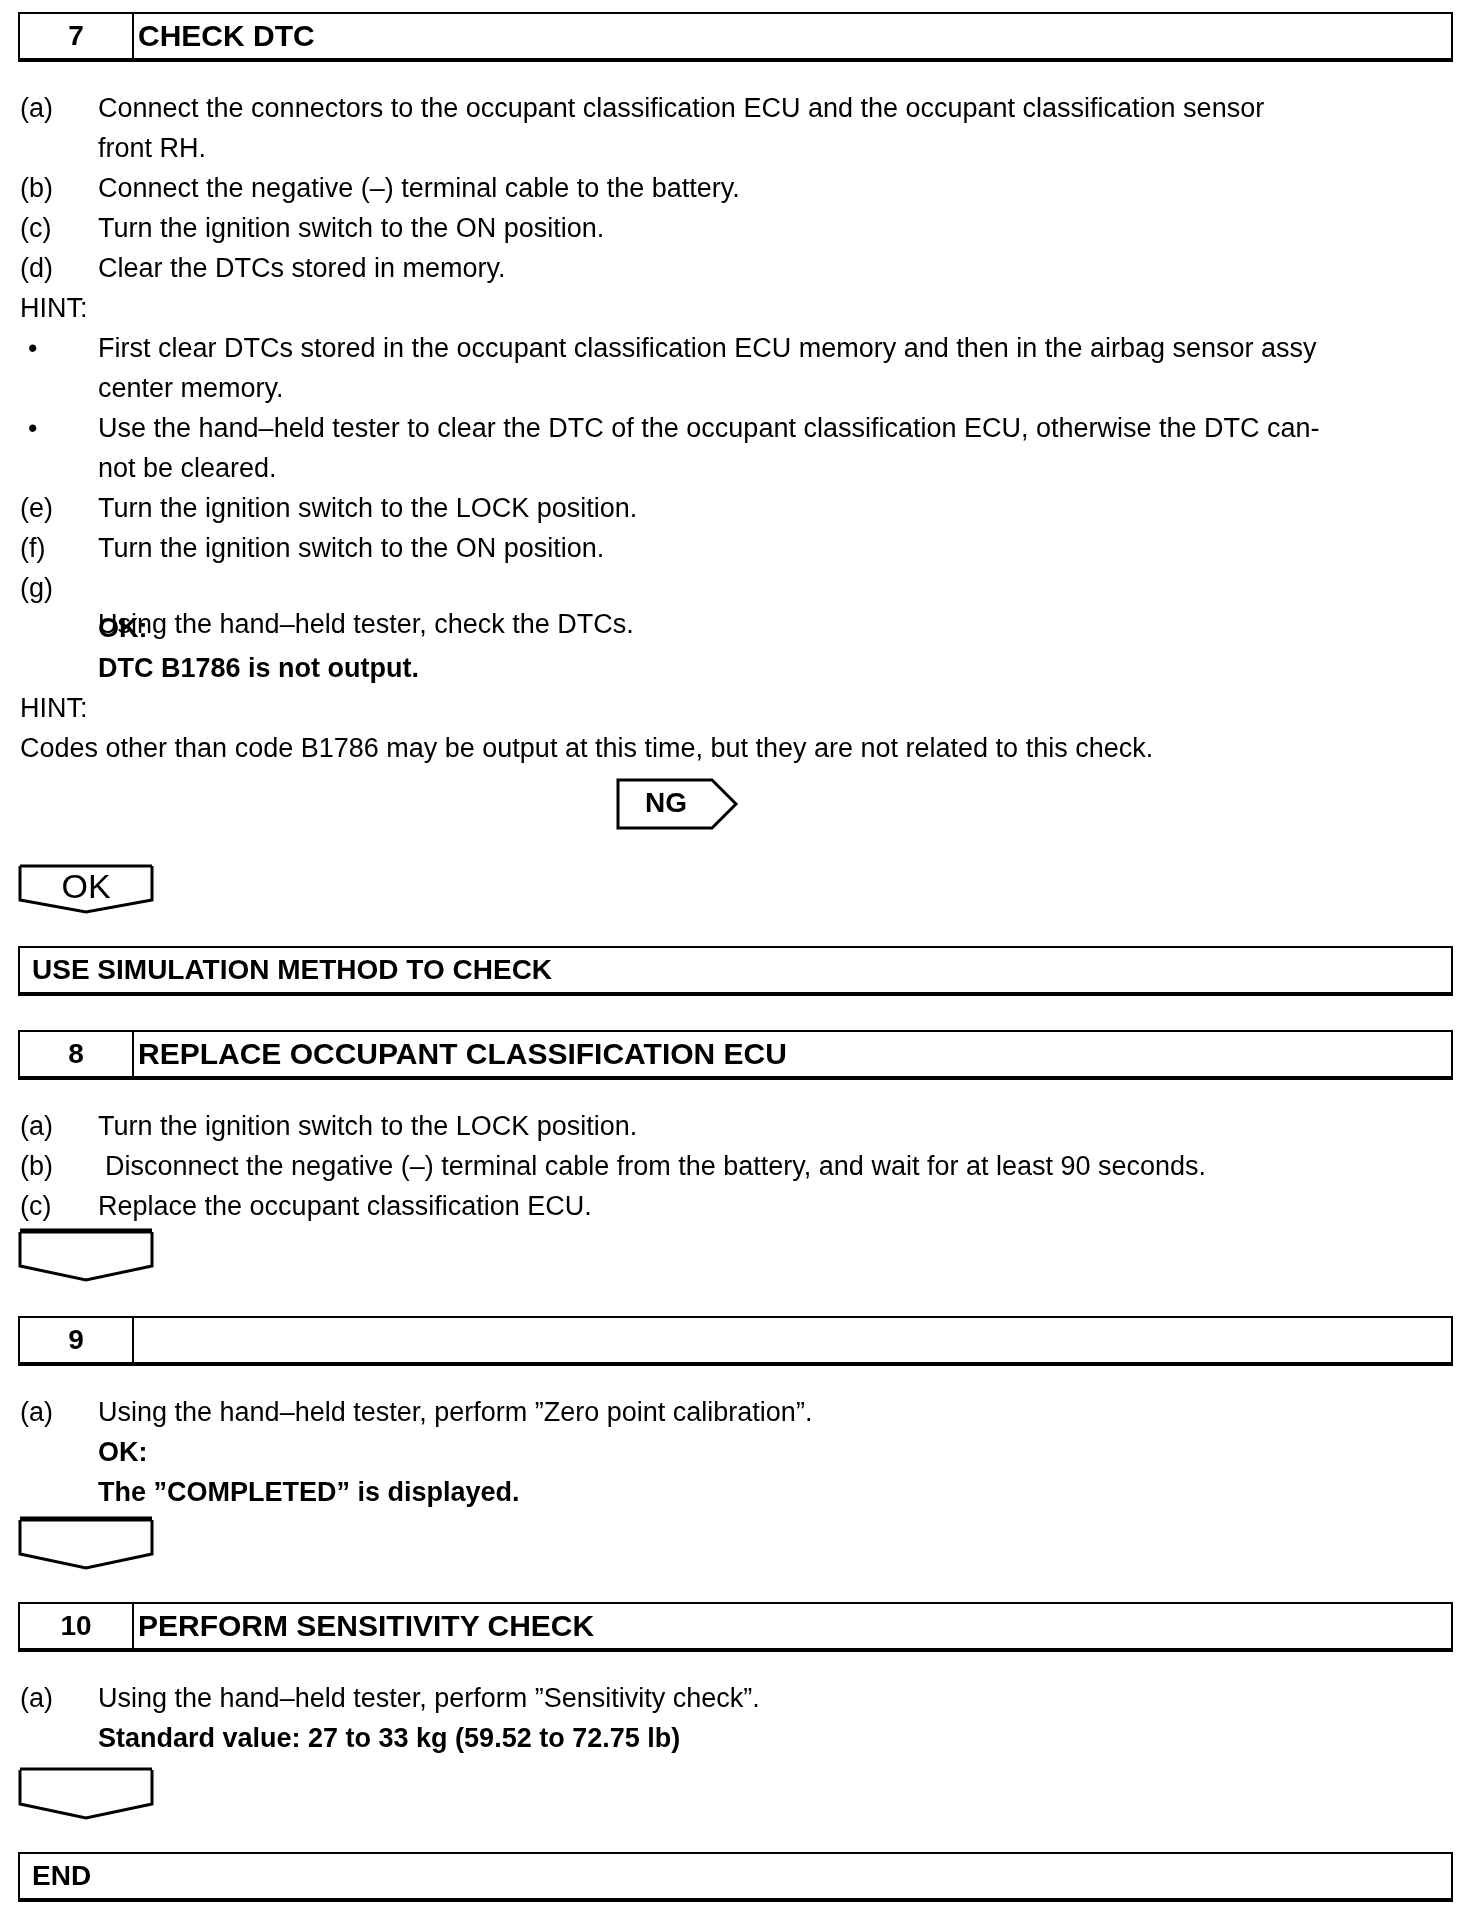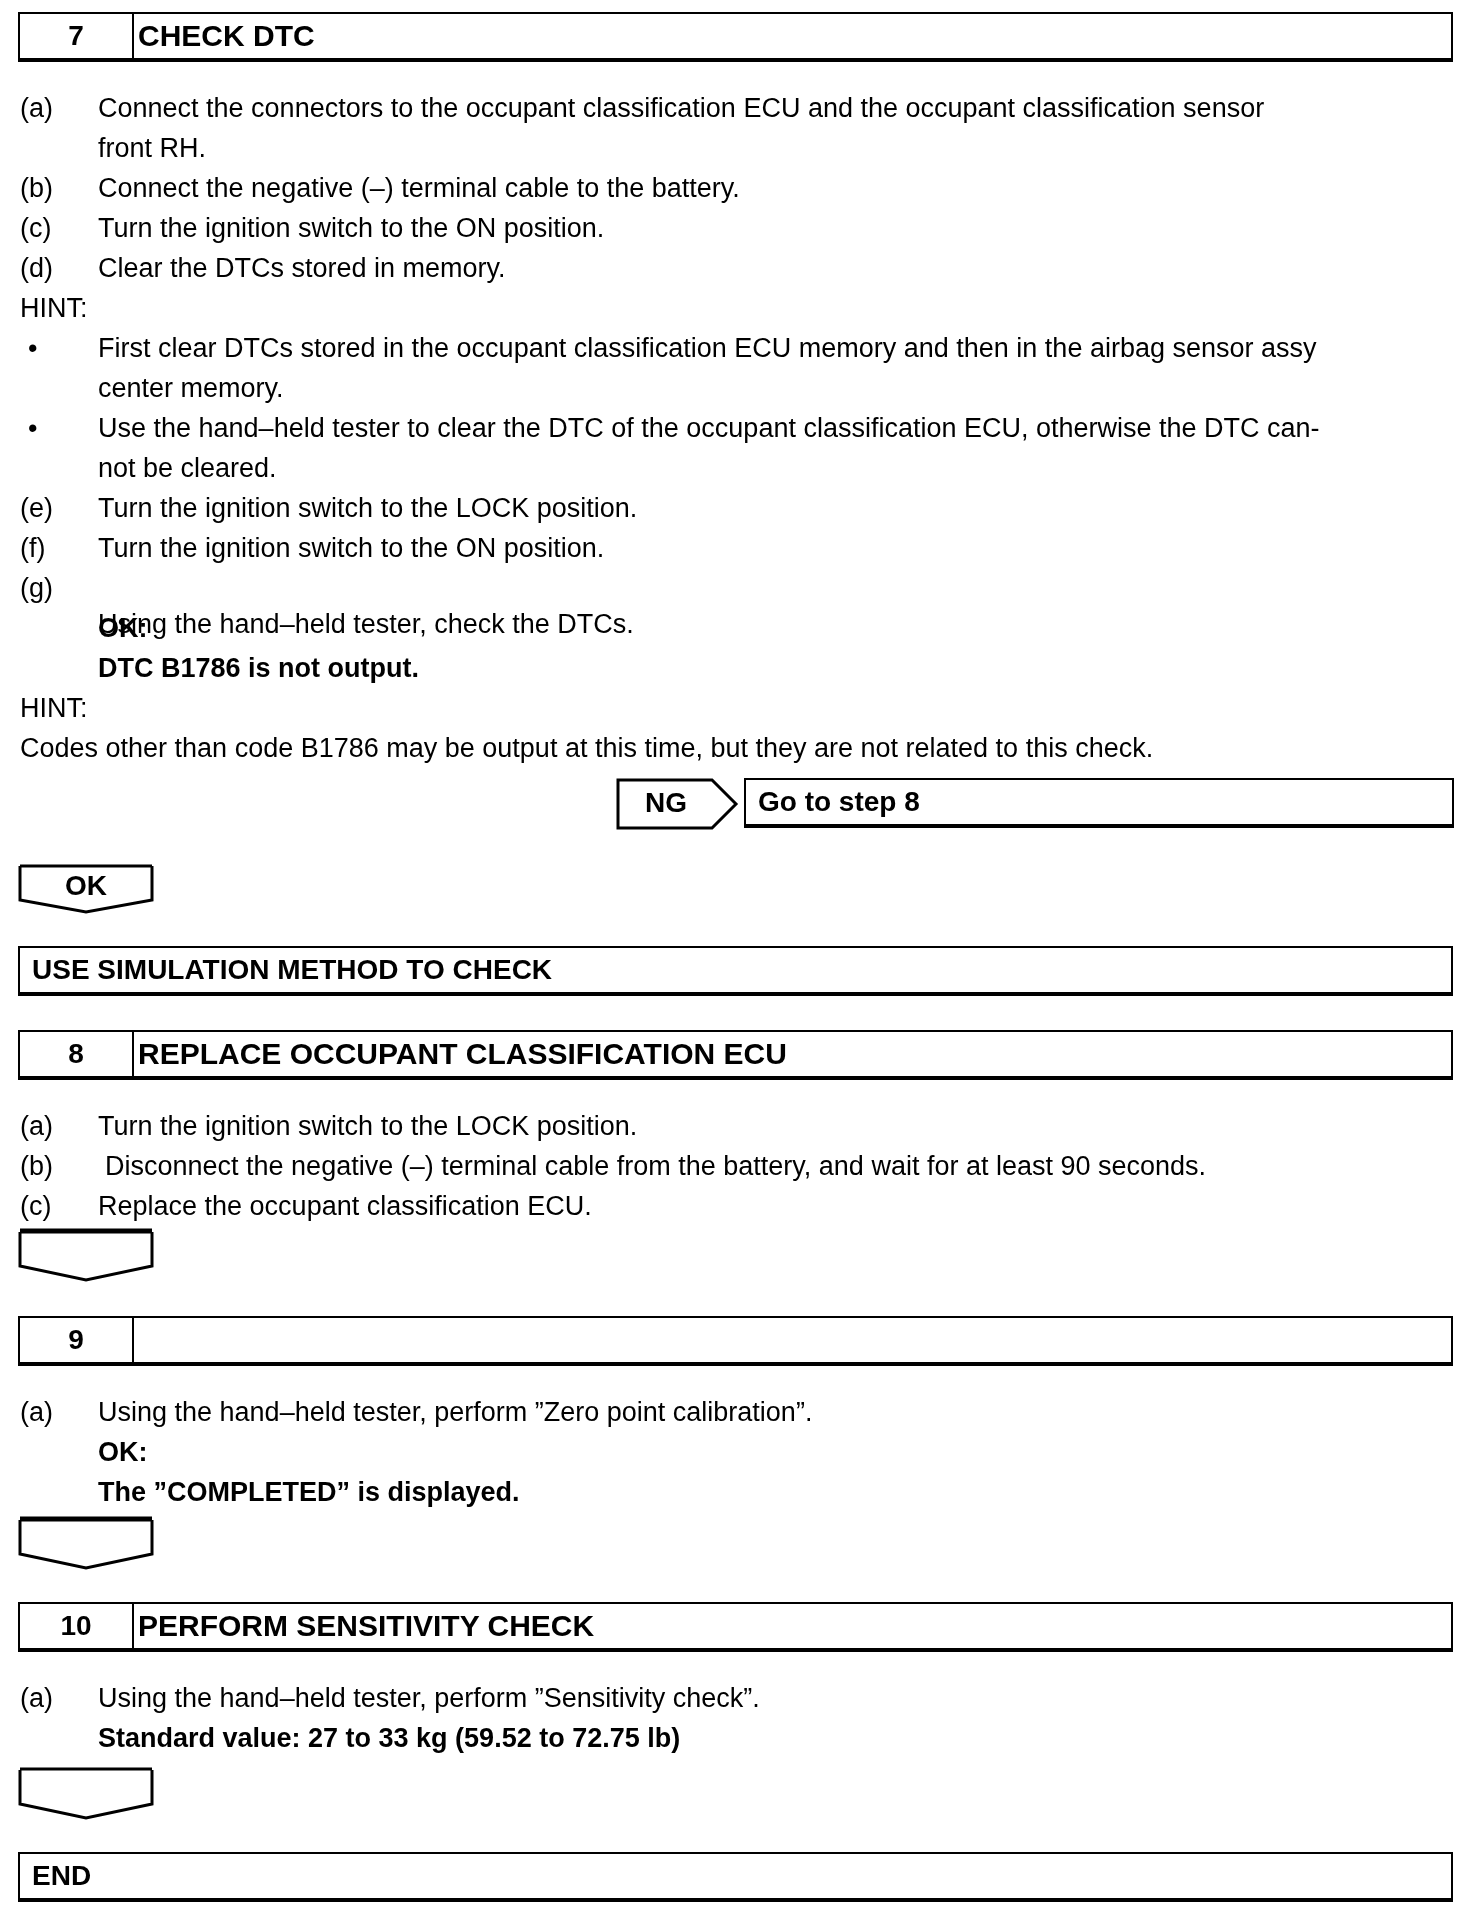--- a/index.html
+++ b/index.html
@@ -41,21 +41,21 @@
     font-weight: bold; font-size: 28px;
   }
   .ng-label {
     position: absolute; left: 0; top: 0; width: 110px; height: 50px;
     display: flex; align-items: center; justify-content: center;
     font-weight: bold; font-size: 28px; padding-right: 10px; box-sizing: border-box;
   }
   .ok-label {
     position: absolute; left: 18px; width: 136px; height: 40px;
     display: flex; align-items: center; justify-content: center;
-    font-weight: bold; font-size: 28px;
+    font-weight: normal; font-size: 34px;
   }
 </style>
 </head>
 <body>
 
 <div class="step-box" style="top:12px;">
   <div class="step-num">7</div>
   <div class="step-title">CHECK DTC</div>
 </div>
 
@@ -95,21 +95,20 @@
 <div class="txt bold" style="top:648px;">DTC B1786 is not output.</div>
 
 <div class="lbl" style="top:688px;">HINT:</div>
 <div class="lbl" style="top:728px;text-align:right;">Codes other than code B1786 may be output at this time, but they are not related to this check.</div>
 
 <div class="ng-wrap">
   <svg class="abs" style="left:0;top:0;" width="128" height="52">
     <polygon points="2,2 96,2 120,26 96,50 2,50" fill="none" stroke="#000" stroke-width="3"></polygon>
   </svg>
   <div class="ng-label">NG</div>
-  <div class="goto-box">Go to step 8</div>
 </div>
 
 <svg class="arrow-svg" style="top:864px;" width="140" height="50">
   <polyline points="2,2 2,36 68,48 134,36 134,2" fill="none" stroke="#000" stroke-width="3"></polyline>
   <line x1="2" y1="2" x2="134" y2="2" stroke="#000" stroke-width="3"></line>
 </svg>
 <div class="ok-label" style="top:866px;">OK</div>
 
 <div class="plain-box" style="top:946px;">USE SIMULATION METHOD TO CHECK</div>
 

